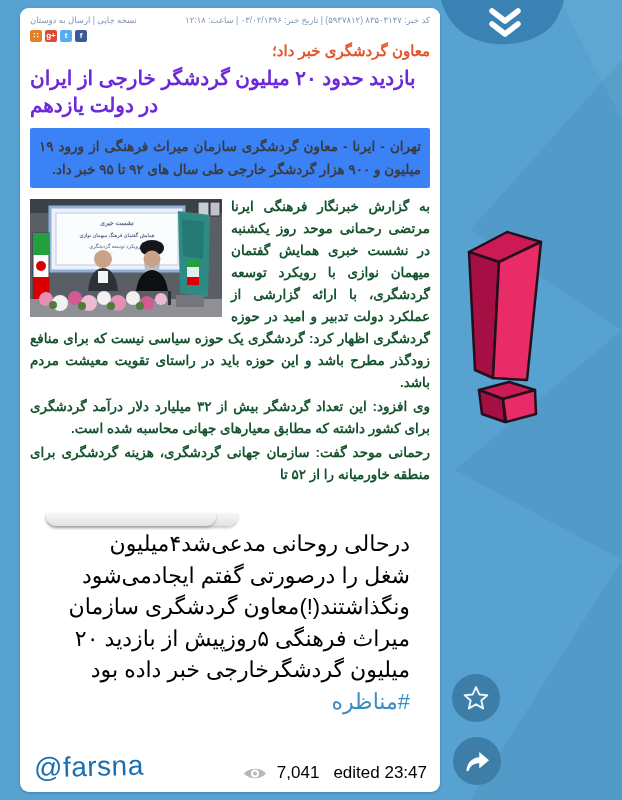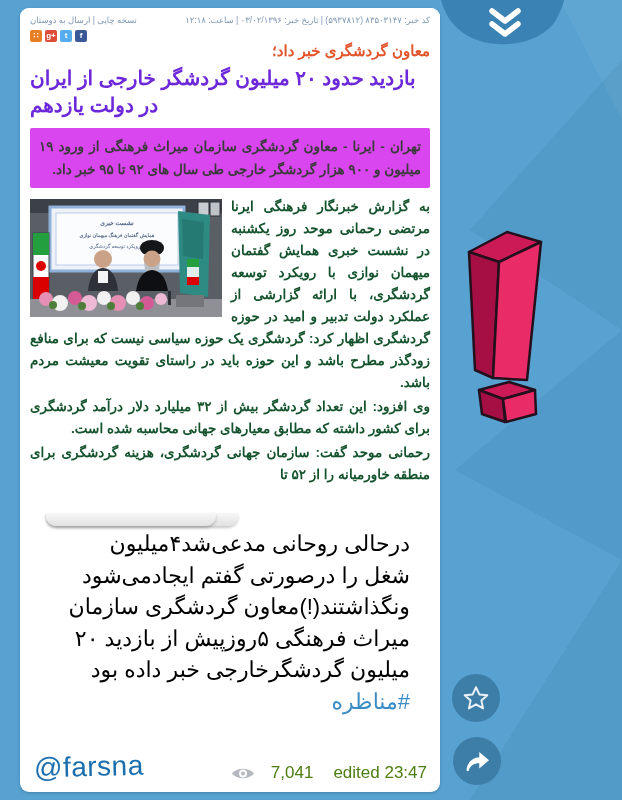--- a/index.html
+++ b/index.html
@@ -21,42 +21,42 @@
   .meta-left{white-space:nowrap;}
   .social-row{display:flex;gap:3px;justify-content:flex-start;direction:ltr;
               margin:5px 0 0 0;}
   .sicon{width:12px;height:12px;border-radius:2px;color:#fff;font-size:8px;
          font-weight:bold;display:flex;align-items:center;justify-content:center;
          line-height:1;}
   .kicker{color:#e2552c;font-weight:bold;font-size:15px;text-align:right;
           margin-top:0px;}
   .headline{color:#6d28d9;font-weight:bold;font-size:20px;line-height:27px;
             text-align:left;margin-top:5px;}
-  .lead{background:#d946ef;color:#3b3b3b;font-weight:bold;font-size:13.5px;
+  .lead{background:#3b82f6;color:#3b3b3b;font-weight:bold;font-size:13.5px;
         line-height:23px;text-align:justify;text-align-last:right;
         padding:7px 9px;margin-top:9px;border-radius:2px;}
   .body{margin-top:8px;font-size:13.5px;font-weight:bold;color:#14532d;
         line-height:22px;text-align:justify;text-align-last:right;}
   .body p{margin:0 0 2px 0;}
   .photo{float:left;width:192px;height:118px;margin:3px 9px 4px 0;}
   .shot-edge{position:absolute;left:26px;right:202px;top:505px;height:13px;
              background:linear-gradient(#f7f7f7,#e2e2e2);
              border-radius:0 0 10px 10px;box-shadow:0 2px 3px rgba(0,0,0,.22);}
   .shot-edge2{position:absolute;left:26px;width:170px;right:auto;}
   
   .caption{padding:12px 30px 0 16px;direction:rtl;}
   .cap-line{font-size:22px;line-height:31.5px;color:#000;text-align:right;
             font-weight:400;}
   .cap-tag{font-size:22px;line-height:31.5px;text-align:right;color:#3a8cc4;
            cursor:pointer;}
   .bubble-footer{position:absolute;left:14px;right:13px;bottom:9px;display:flex;
                  justify-content:space-between;align-items:flex-end;}
   .watermark{color:#1b6fae;font-size:28px;font-weight:500;transform:rotate(-1.5deg);
              letter-spacing:0.5px;}
-  .view-meta{display:flex;align-items:center;gap:16px;color:#4d7c0f;font-size:17px;}
+  .view-meta{display:flex;align-items:center;gap:10px;color:#000000;font-size:17px;}
   .view-meta .views{margin-right:4px;}
 
   
   .fab{position:absolute;width:48px;height:48px;border-radius:50%;
        background:#3d7ea8;display:flex;align-items:center;justify-content:center;
        cursor:pointer;border:none;}
   .fab-star{left:452px;top:674px;}
   .fab-share{left:453px;top:737px;}
 
   .excl{position:absolute;left:465px;top:228px;}

